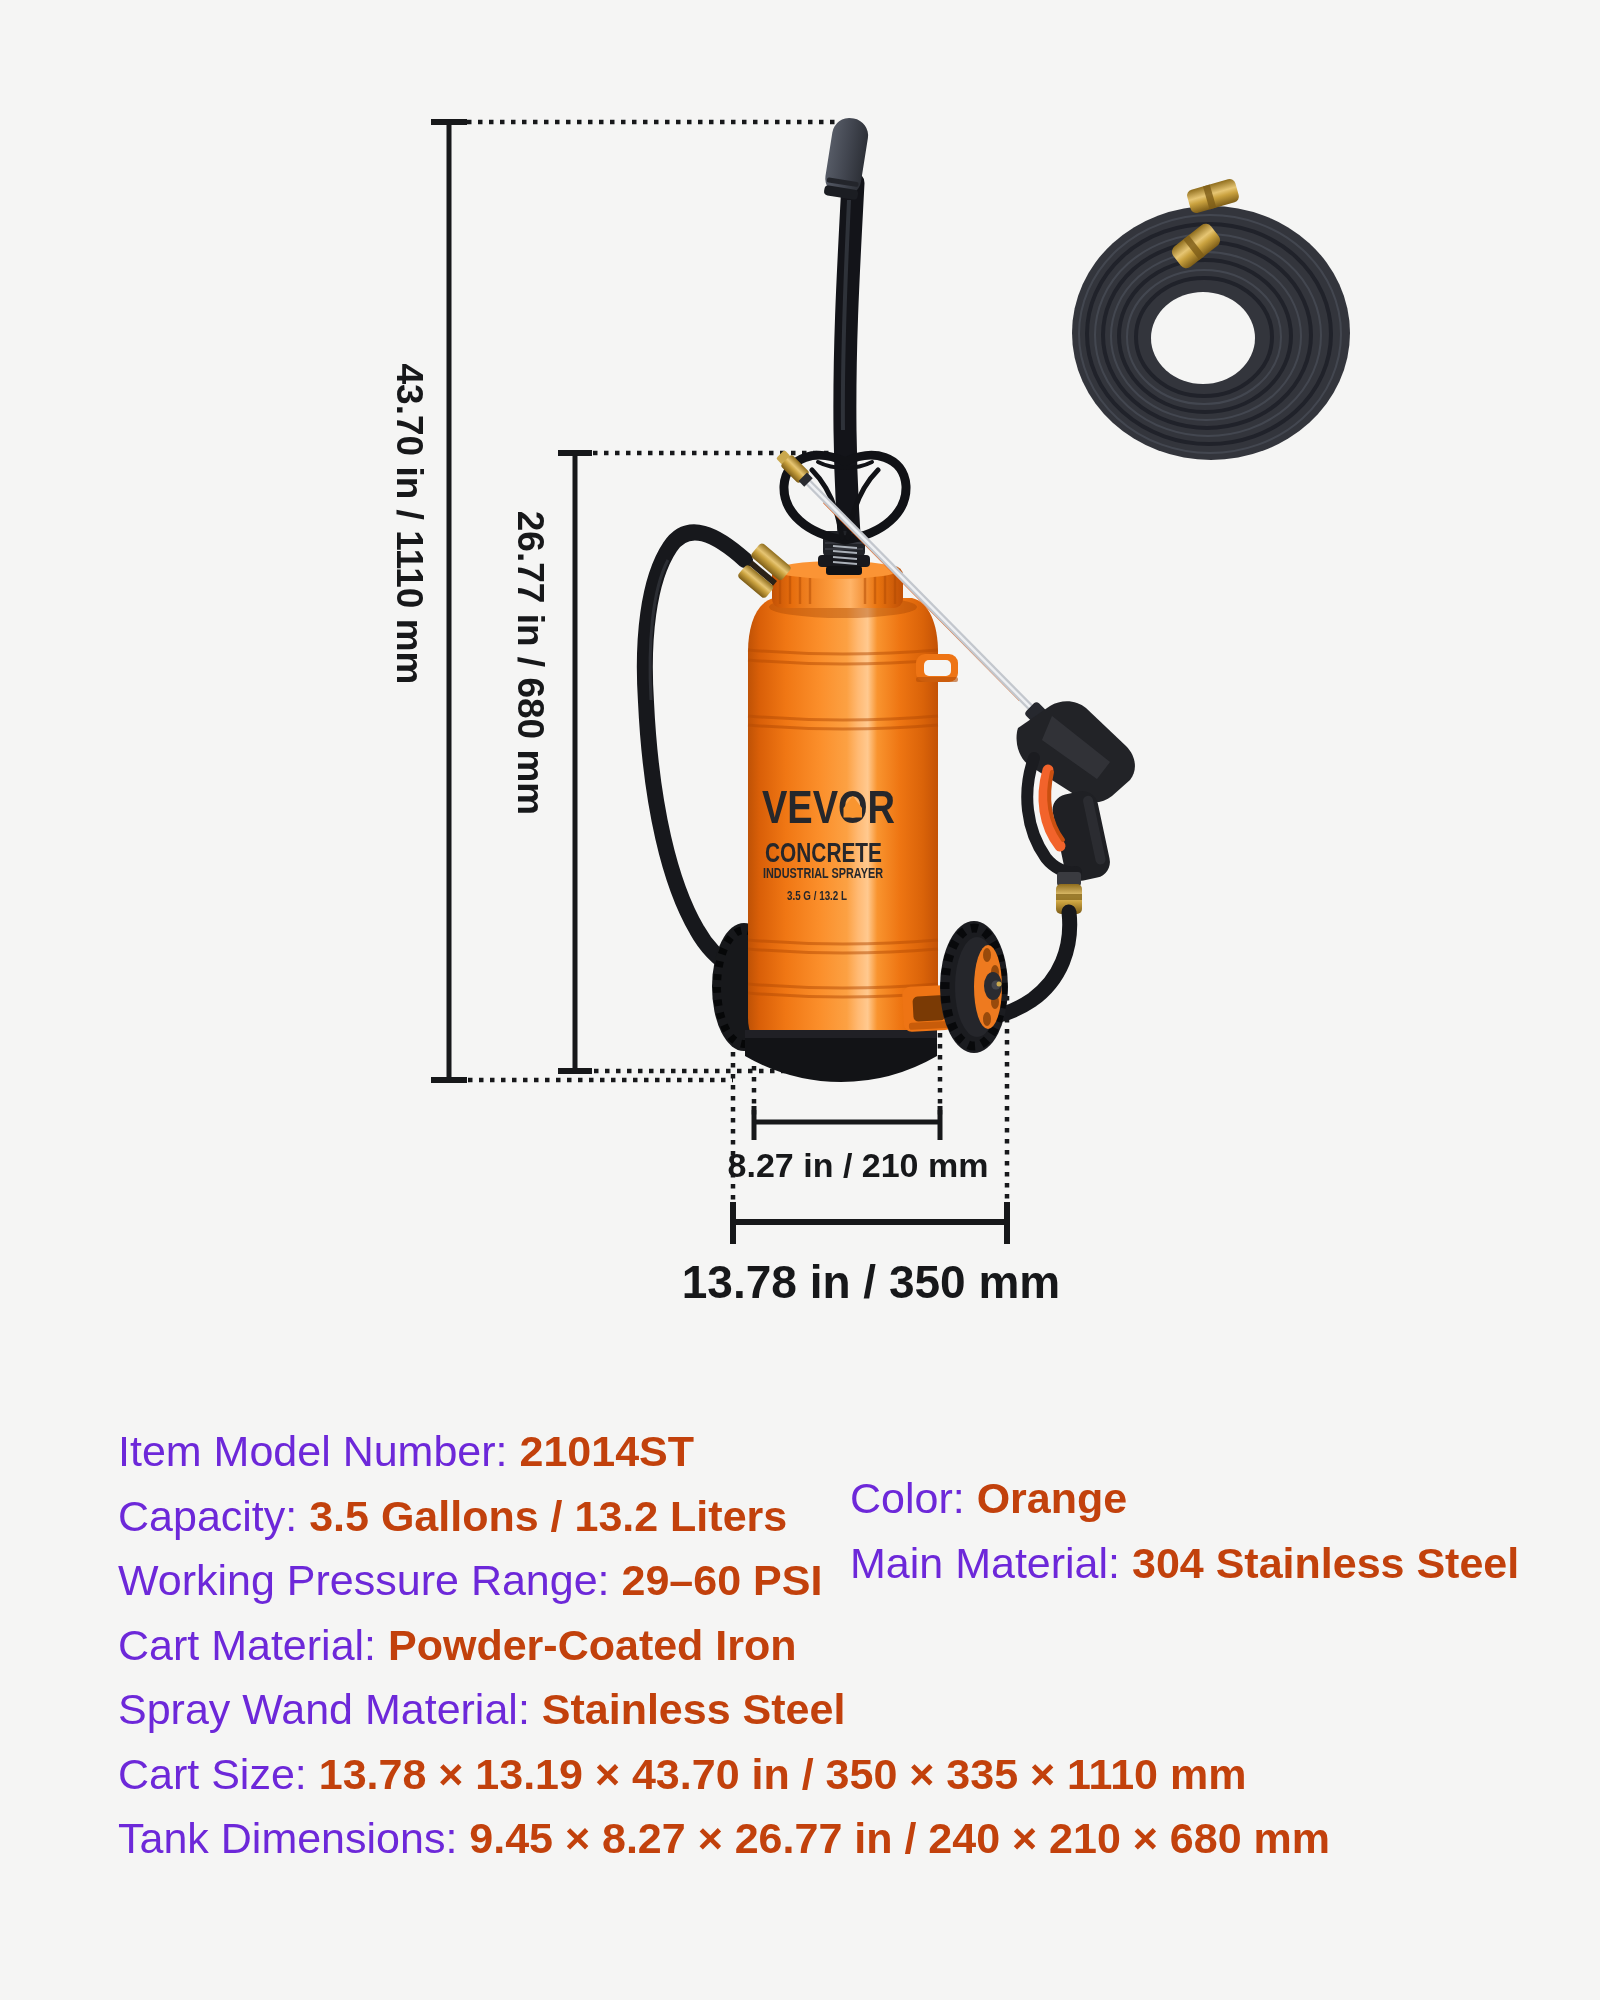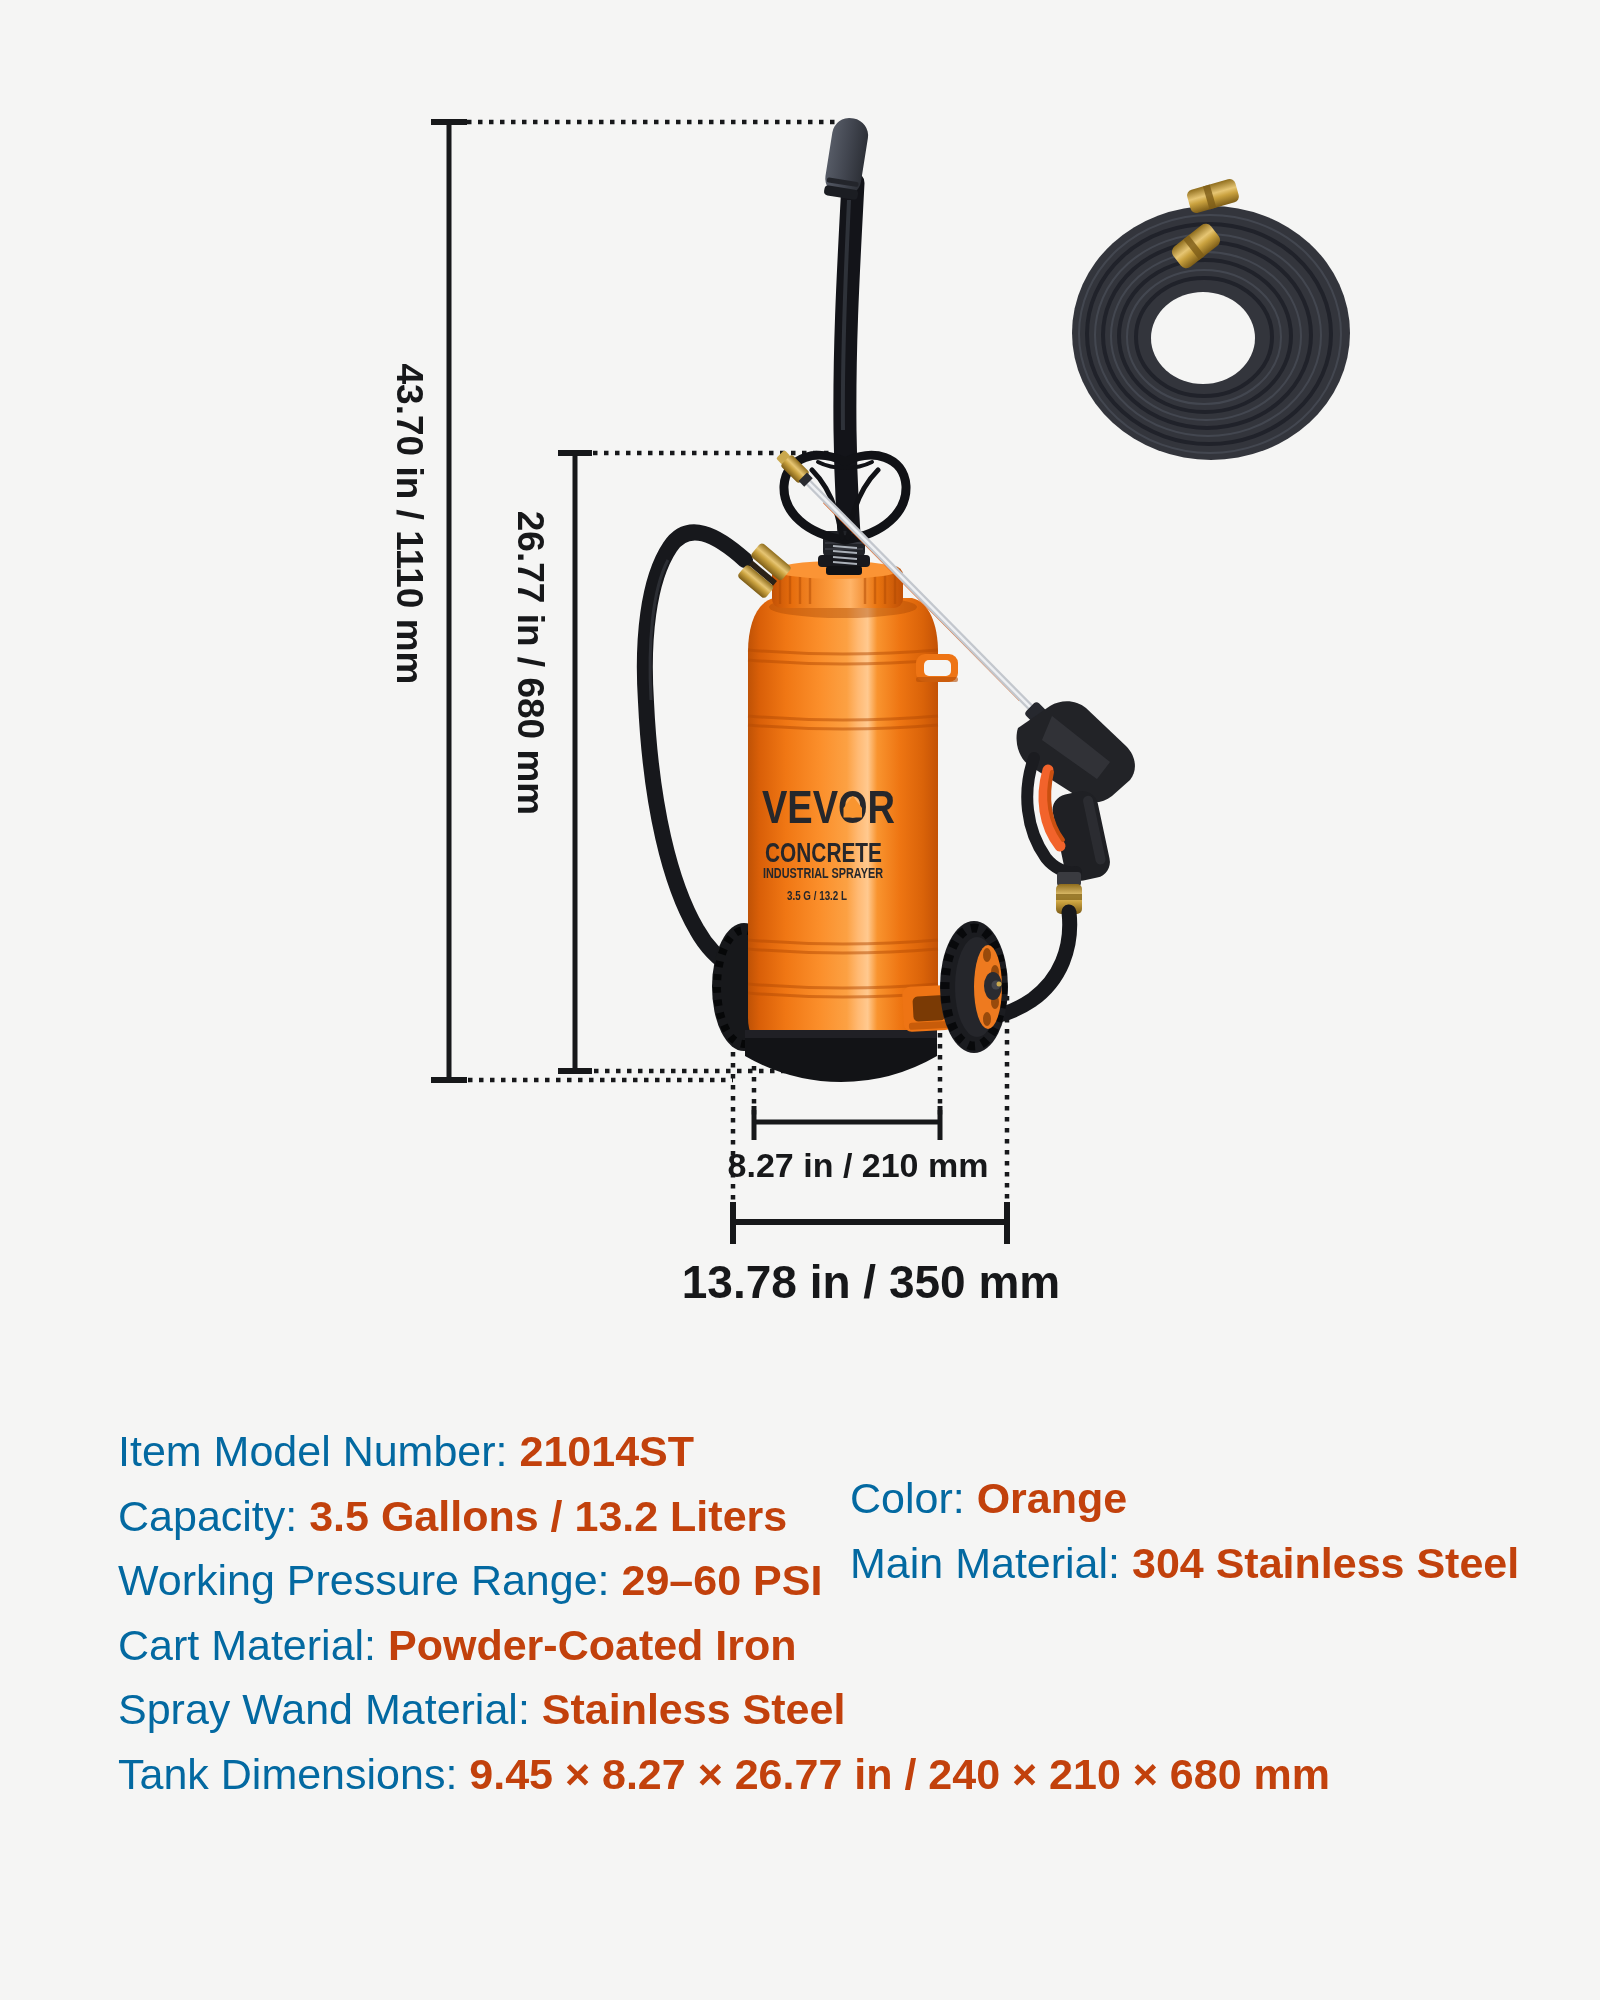--- a/index.html
+++ b/index.html
@@ -4,21 +4,21 @@
 <style>
   html,body{margin:0;padding:0;}
   body{width:1600px;height:2000px;background:#f5f5f4;font-family:"Liberation Sans",sans-serif;position:relative;overflow:hidden;}
   .canvas{position:absolute;left:0;top:0;width:1600px;height:2000px;}
   svg text{font-family:"Liberation Sans",sans-serif;}
   .figure{position:absolute;left:0;top:0;}
   .specs-col{position:absolute;font-size:43px;line-height:64.5px;white-space:nowrap;}
   .specs-left{left:118px;top:1419px;}
   .specs-right{left:850px;top:1419px;margin-top:47px;}
   .spec-row{display:block;}
-  .spec-label{color:#0369a1;font-weight:400;}
+  .spec-label{color:#6d28d9;font-weight:400;}
   .spec-value{color:#c2410c;font-weight:700;}
 </style>
 </head>
 <body>
 
 <div class="canvas">
 
 <svg class="figure" width="1600" height="1400" viewBox="0 0 1600 1400">
   <defs>
     <linearGradient id="tankGrad" x1="0" y1="0" x2="1" y2="0">
@@ -268,20 +268,21 @@
     <text x="871" y="1282" font-size="46" text-anchor="middle" dominant-baseline="central">13.78 in / 350 mm</text>
   </g>
 </svg>
 
 <div class="specs-col specs-left">
   <div class="spec-row"><span class="spec-label">Item Model Number: </span><span class="spec-value">21014ST</span></div>
   <div class="spec-row"><span class="spec-label">Capacity: </span><span class="spec-value">3.5 Gallons / 13.2 Liters</span></div>
   <div class="spec-row"><span class="spec-label">Working Pressure Range: </span><span class="spec-value">29–60 PSI</span></div>
   <div class="spec-row"><span class="spec-label">Cart Material: </span><span class="spec-value">Powder-Coated Iron</span></div>
   <div class="spec-row"><span class="spec-label">Spray Wand Material: </span><span class="spec-value">Stainless Steel</span></div>
+  <div class="spec-row"><span class="spec-label">Cart Size: </span><span class="spec-value">13.78 × 13.19 × 43.70 in / 350 × 335 × 1110 mm</span></div>
   <div class="spec-row"><span class="spec-label">Tank Dimensions: </span><span class="spec-value">9.45 × 8.27 × 26.77 in / 240 × 210 × 680 mm</span></div>
 </div>
 
 <div class="specs-col specs-right">
   <div class="spec-row"><span class="spec-label">Color: </span><span class="spec-value">Orange</span></div>
   <div class="spec-row"><span class="spec-label">Main Material: </span><span class="spec-value">304 Stainless Steel</span></div>
 </div>
 
 </div>
 

